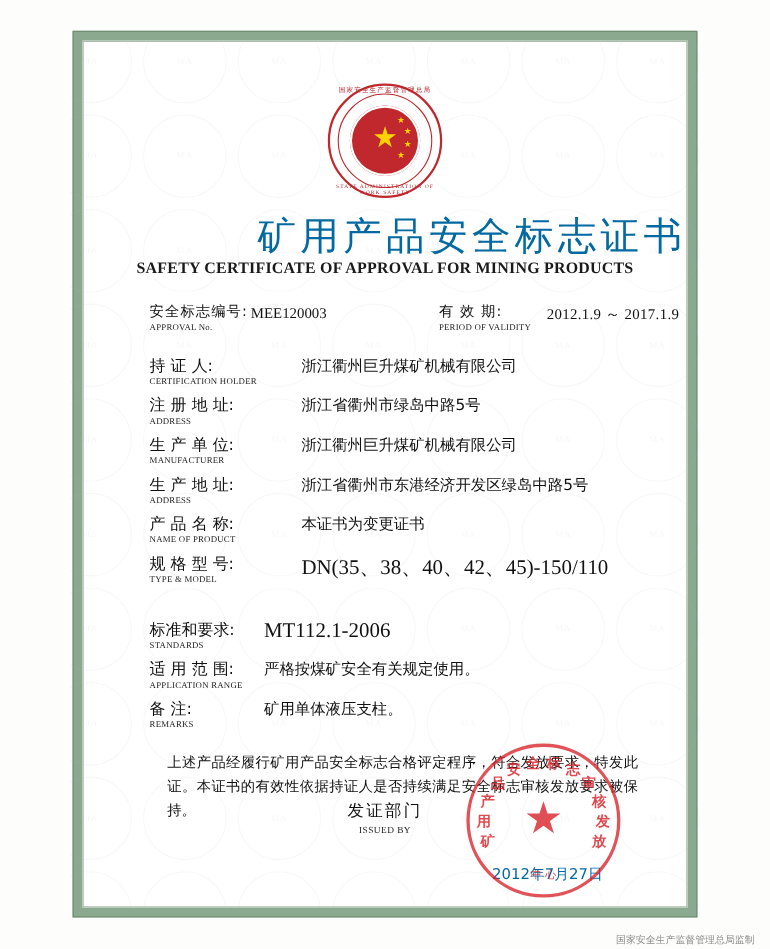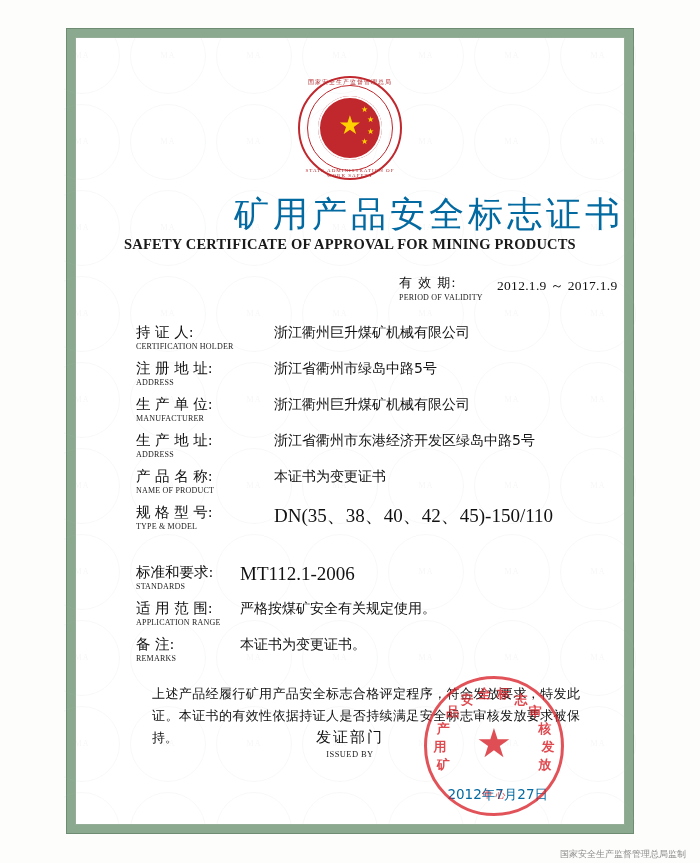--- a/index.html
+++ b/index.html
@@ -473,20 +473,27 @@
         <span class="mini-star ms2">★</span>
         <span class="mini-star ms3">★</span>
         <span class="mini-star ms4">★</span>
       </div>
     </div>
 
     <div class="title-cn">矿用产品安全标志证书</div>
     <div class="title-en">SAFETY CERTIFICATE OF APPROVAL FOR MINING PRODUCTS</div>
 
     <div class="row-approval">
+      <div class="approval-left">
+        <div class="lbl-stack">
+          <div class="lbl-cn">安全标志编号:</div>
+          <div class="lbl-en">APPROVAL No.</div>
+        </div>
+        <div class="val-serif">MEE120003</div>
+      </div>
       <div class="approval-right">
         <div class="lbl-stack">
           <div class="lbl-cn">有 效 期:</div>
           <div class="lbl-en">PERIOD OF VALIDITY</div>
         </div>
         <div class="val-serif">2012.1.9 ～ 2017.1.9</div>
       </div>
     </div>
 
     <div class="fields" id="fields-primary">
@@ -529,21 +536,21 @@
           <div class="value latin">MT112.1-2006</div>
         </div>
         <div class="field">
           <div class="label-cn">适 用 范 围:</div>
           <div class="label-en">APPLICATION RANGE</div>
           <div class="value">严格按煤矿安全有关规定使用。</div>
         </div>
         <div class="field">
           <div class="label-cn">备 注:</div>
           <div class="label-en">REMARKS</div>
-          <div class="value">本证书为变更证书。</div>
+          <div class="value">矿用单体液压支柱。</div>
         </div>
       </div>
 
     <div class="para">上述产品经履行矿用产品安全标志合格评定程序，符合发放要求，特发此证。本证书的有效性依据持证人是否持续满足安全标志审核发放要求被保持。</div>
 
     <div class="issued">
       <div class="cn">发证部门</div>
       <div class="en">ISSUED BY</div>
     </div>
 

